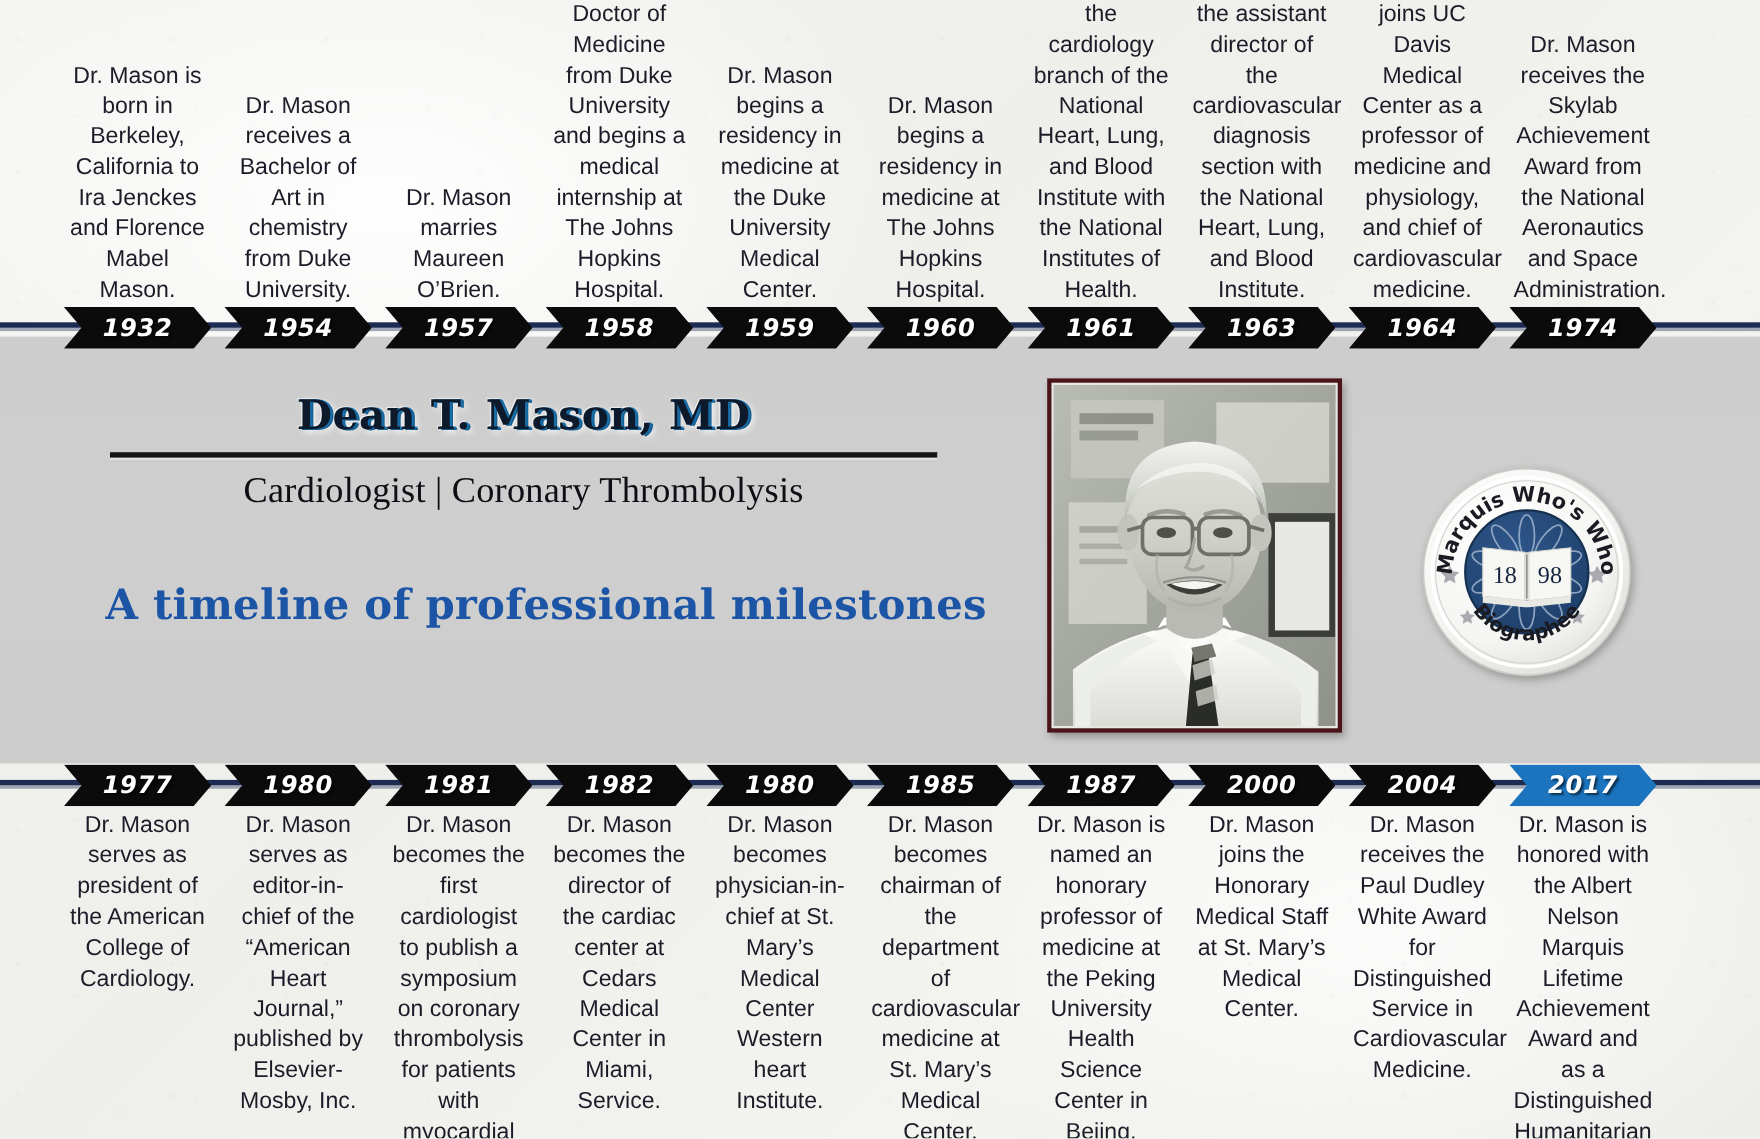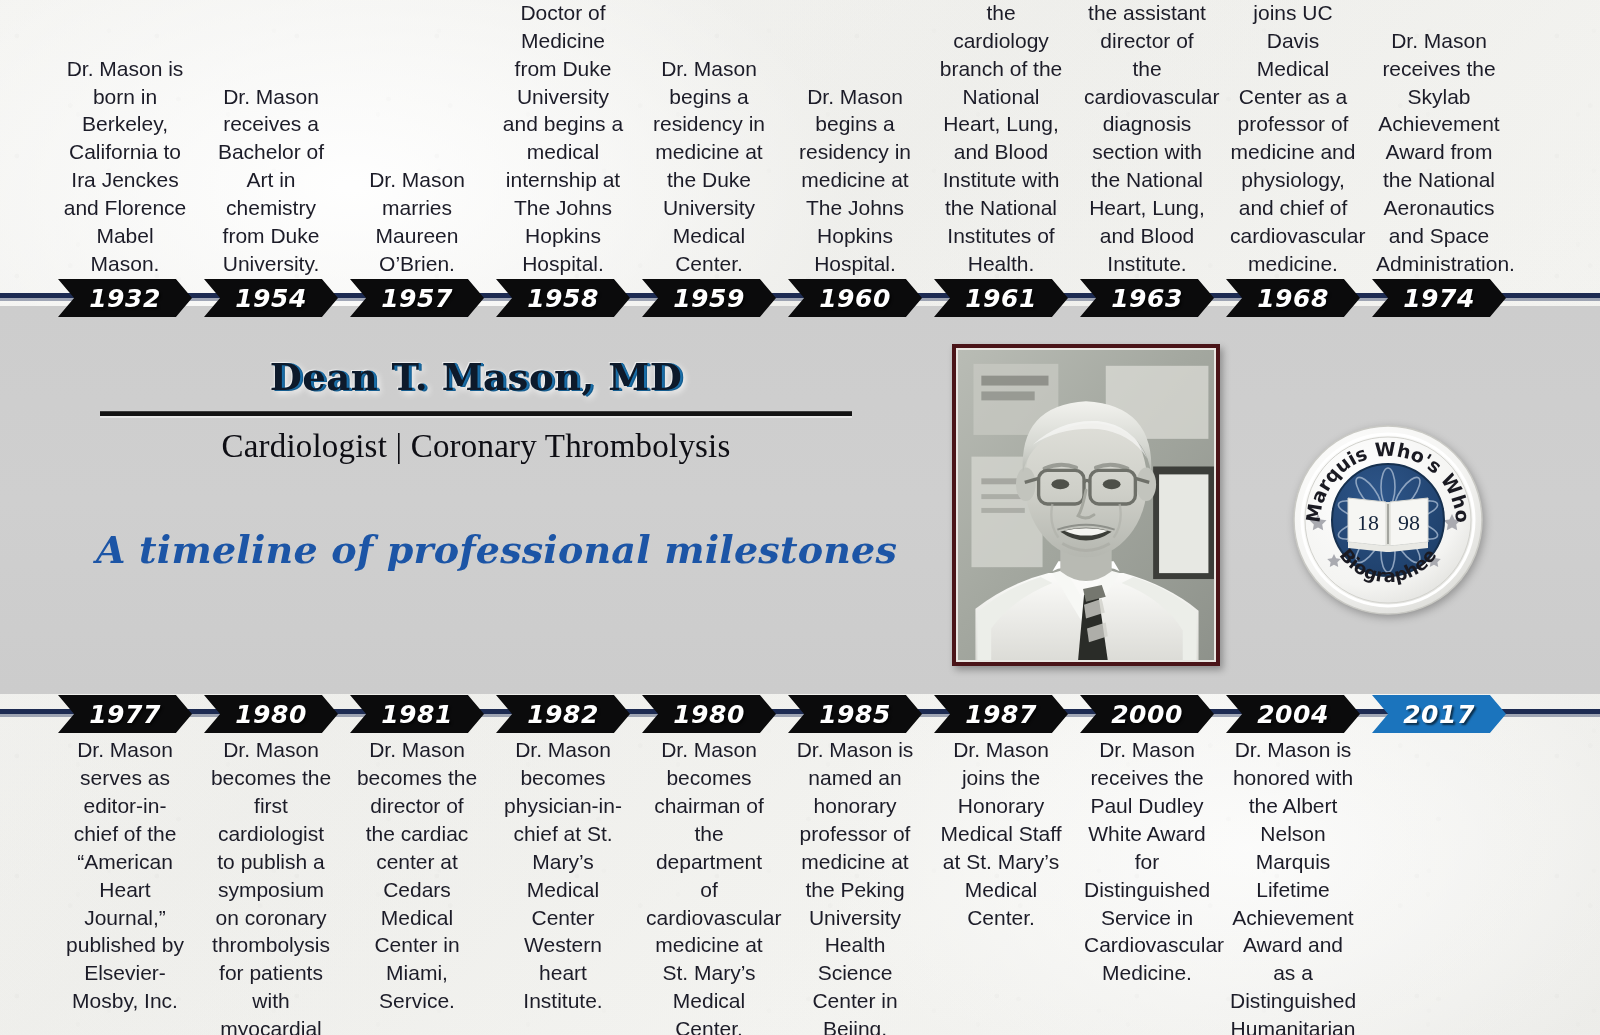--- a/index.html
+++ b/index.html
@@ -94,21 +94,21 @@
     width: 134px;
     margin-right: 12px;
     display: flex;
     align-items: center;
     justify-content: center;
     background: #0b0b0c;
     color: #ffffff;
     font-family: "DejaVu Sans", "Liberation Sans", sans-serif;
     font-style: italic;
     font-weight: bold;
-    font-size: 25px;
+    font-size: 22px;
     letter-spacing: 0.5px;
     text-shadow: 2px 2px 2px rgba(0,0,0,0.6);
     clip-path: polygon(0 0, 88% 0, 100% 50%, 88% 100%, 0 100%, 12% 50%);
     filter: drop-shadow(2px 3px 2px rgba(0,0,0,0.35));
   }
   .marker:first-child {
     clip-path: polygon(0 0, 88% 0, 100% 50%, 88% 100%, 0 100%);
   }
   .marker.accent {
     background: #1b74bd;
@@ -180,21 +180,20 @@
     font-family: "Liberation Serif", "DejaVu Serif", serif;
     font-size: 33px;
     color: #0e0e14;
     letter-spacing: 0.2px;
     white-space: nowrap;
   }
 
   .tagline {
     margin-top: 62px;
     font-family: "DejaVu Serif", "Liberation Serif", serif;
-    font-style: italic;
     font-weight: bold;
     font-size: 38px;
     color: #1c55a6;
     letter-spacing: 0.2px;
     white-space: nowrap;
   }
 
   
   .portrait-frame {
     position: absolute;
@@ -255,21 +254,21 @@
   <div class="markers top" id="markers-top">
     <div class="marker-spacer"></div>
   <div class="marker">1932</div>
       <div class="marker">1954</div>
       <div class="marker">1957</div>
       <div class="marker">1958</div>
       <div class="marker">1959</div>
       <div class="marker">1960</div>
       <div class="marker">1961</div>
       <div class="marker">1963</div>
-      <div class="marker">1968</div>
+      <div class="marker">1964</div>
       <div class="marker">1974</div>
     </div>
 
   <div class="title-block">
     <div class="main-title">Dean T. Mason, MD</div>
     <div class="title-rule"></div>
     <div class="subtitle">Cardiologist | Coronary Thrombolysis</div>
     <div class="tagline">A timeline of professional milestones</div>
   </div>
 
@@ -440,20 +439,21 @@
       <div class="marker">2000</div>
       <div class="marker">2004</div>
       <div class="marker accent">2017</div>
     </div>
 
   <div class="rail bottom"></div>
   <div class="rail-shadow bottom"></div>
 
   <div class="events bottom" id="events-bottom">
     <div class="event-spacer"></div>
+  <div class="event">Dr. Mason serves as president of the American College of Cardiology.</div>
       <div class="event">Dr. Mason serves as editor-in-chief of the “American Heart Journal,” published by Elsevier-Mosby, Inc.</div>
       <div class="event">Dr. Mason becomes the first cardiologist to publish a symposium on coronary thrombolysis for patients with myocardial infarction.</div>
       <div class="event">Dr. Mason becomes the director of the cardiac center at Cedars Medical Center in Miami, Service.</div>
       <div class="event">Dr. Mason becomes physician-in-chief at St. Mary’s Medical Center Western heart Institute.</div>
       <div class="event">Dr. Mason becomes chairman of the department of cardiovascular medicine at St. Mary’s Medical Center.</div>
       <div class="event">Dr. Mason is named an honorary professor of medicine at the Peking University Health Science Center in Bejing, China.</div>
       <div class="event">Dr. Mason joins the Honorary Medical Staff at St. Mary’s Medical Center.</div>
       <div class="event">Dr. Mason receives the Paul Dudley White Award for Distinguished Service in Cardiovascular Medicine.</div>
       <div class="event">Dr. Mason is honored with the Albert Nelson Marquis Lifetime Achievement Award and as a Distinguished Humanitarian with Marquis Who’s Who.</div>
     </div>

